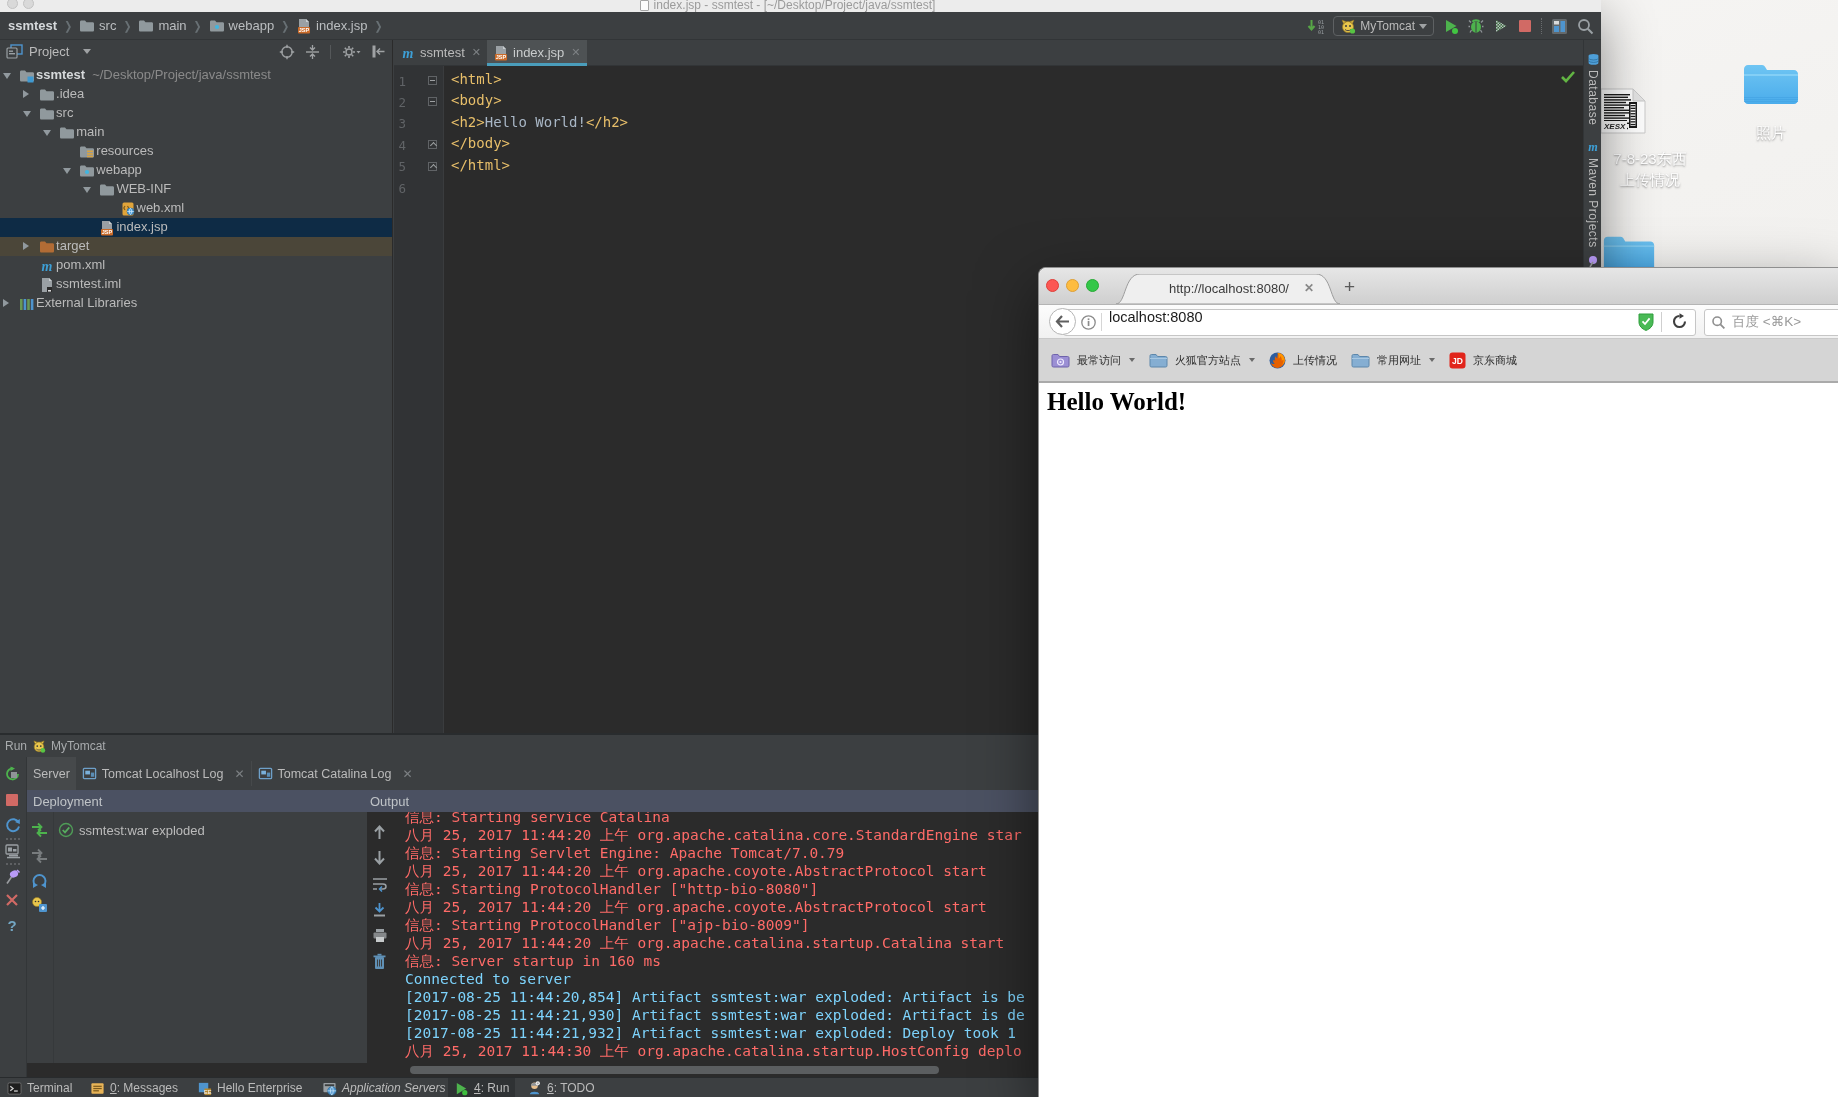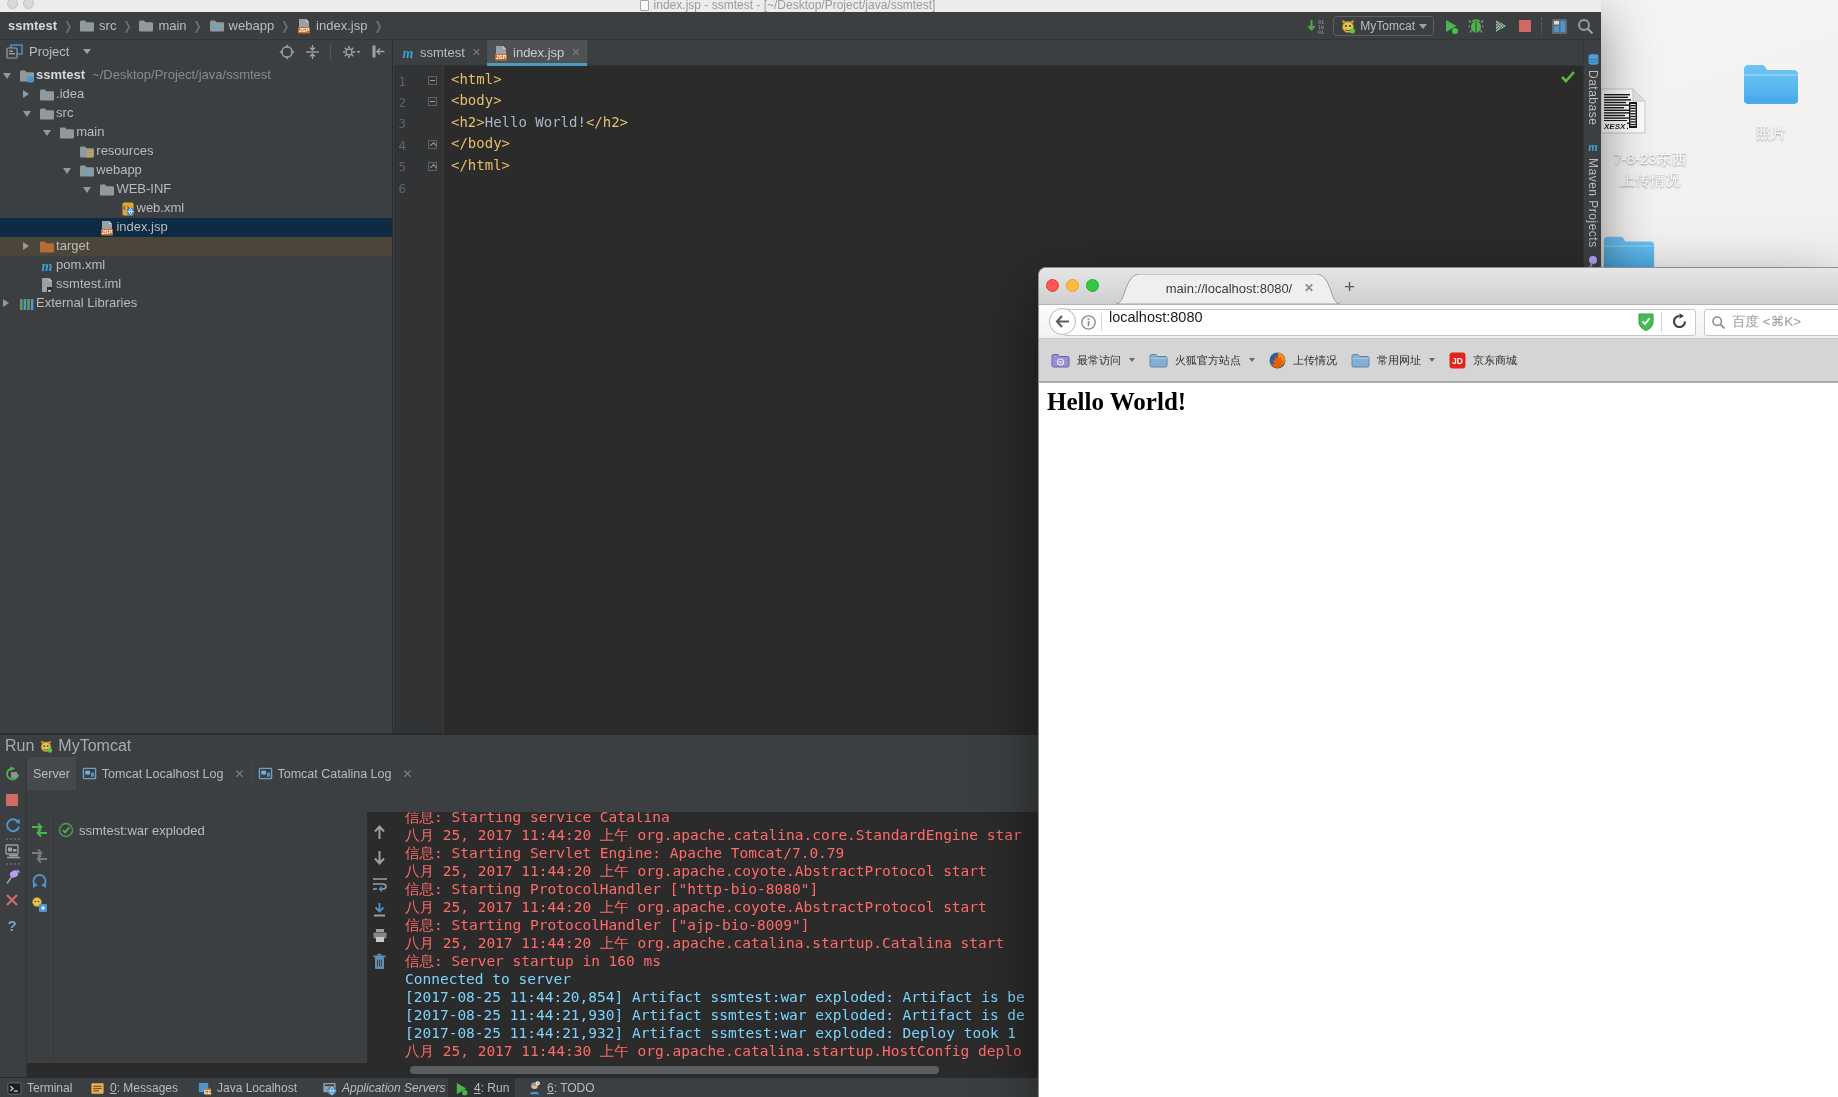--- a/index.html
+++ b/index.html
@@ -71,21 +71,21 @@
   .tk-text { color:#a9b7c6; }
   #inspect-ok { position:absolute; right:8px; top:5px; }
 
   
   #tool-stripe { left:1583px; top:40px; width:18px; height:1057px; background:#3c3f41; border-left:1px solid #323537; }
   .strip-btn { position:absolute; left:0; width:18px; display:flex; flex-direction:column; align-items:center; gap:4px; }
   .vtext { writing-mode:vertical-rl; color:#bbbbbb; font-size:12px; letter-spacing:.5px; }
 
   
   #run-panel { left:0; top:733px; width:1601px; height:344px; background:#3c3f41; border-top:2px solid #292c2e; }
-  #run-header { height:22px; display:flex; align-items:center; padding-left:5px; gap:5px; color:#a8abad; font-size:16px; }
+  #run-header { height:22px; display:flex; align-items:center; padding-left:5px; gap:5px; color:#a8abad; font-size:12px; }
   #run-tabs { position:absolute; left:27px; top:22px; height:33px; right:0; display:flex; align-items:stretch; font-size:13px; }
   .rtab { display:flex; align-items:center; gap:5px; padding:0 6px; color:#bbbbbb; position:relative; font-size:12.5px; }
   .rtab.active { background:#46494b; }
   .rtab .close { color:#7d8184; margin-left:6px; font-size:12px; }
   .rtab-sep { width:1px; background:#46494b; margin:4px 0; }
   #run-leftstripe { position:absolute; left:0; top:22px; bottom:0; width:27px; border-right:1px solid #333638; }
   .rls-icon { position:absolute; left:5px; }
   #dep-output-header { position:absolute; left:27px; top:55px; right:0; height:22px; background:#4b5162;
     display:flex; align-items:center; color:#bfc3c7; font-size:13px; }
   #dep-output-header .col1 { padding-left:6px; width:340px; }
@@ -707,20 +707,24 @@
             <svg width="15" height="15" viewBox="0 0 16 16">
               <rect x="1.5" y="2.5" width="13" height="11" rx="1" fill="none" stroke="#6ea0c9" stroke-width="1.4"></rect>
               <rect x="3.5" y="5" width="5" height="4" fill="#7ab0da"></rect>
               <rect x="9.5" y="7" width="3.5" height="4.5" fill="#5a8db5"></rect>
             </svg>
           </span>
           <span>Tomcat Catalina Log</span>
           <span class="close">✕</span>
         </div>
       </div>
+    <div id="dep-output-header">
+      <span class="col1">Deployment</span>
+      <span class="col2">Output</span>
+    </div>
     <div id="deployment">
       <div id="dep-toolbar">
           <span class="rls-icon" style="top:10px; left:4px;">
             <svg width="17" height="16" viewBox="0 0 17 16">
               <path d="M1 5 L10 5 M7 1.5 L10.5 5 L7 8.5" stroke="#4db34d" stroke-width="1.8" fill="none"></path>
               <path d="M16 11 L7 11 M10 7.5 L6.5 11 L10 14.5" stroke="#4db34d" stroke-width="1.8" fill="none"></path>
             </svg>
           </span>
           <span class="rls-icon" style="top:36px; left:4px;">
             <svg width="17" height="16" viewBox="0 0 17 16">
@@ -822,21 +826,21 @@
         <span><span class="mn">0</span>: Messages</span>
       </span>
       <span class="sb-item" style="left: 191px;">
         <span style="display:inline-flex;">
           <svg width="15" height="15" viewBox="0 0 16 16">
             <rect x="2" y="2" width="10" height="10" fill="#4e94ce"></rect>
             <rect x="8" y="8" width="7" height="7" fill="#b3872f"></rect>
             <text x="11.5" y="14" font-size="6" fill="#fff" text-anchor="middle" font-family="Liberation Sans,sans-serif">EE</text>
           </svg>
         </span>
-        <span>Java Localhost</span>
+        <span>Hello Enterprise</span>
       </span>
       <span class="sb-item" style="left: 316px; font-style: italic;">
         <span style="display:inline-flex;">
           <svg width="15" height="15" viewBox="0 0 16 16">
             <rect x="1.5" y="2" width="13" height="10" rx="1" fill="#9aa0a4"></rect>
             <rect x="3" y="3.5" width="10" height="2" fill="#3c3f41"></rect>
             <circle cx="10.5" cy="10.5" r="4.5" fill="#4e94ce" stroke="#2c6f9e" stroke-width=".8"></circle>
             <path d="M6 10.5 L15 10.5 M10.5 6 C12.5 8 12.5 13 10.5 15 C8.5 13 8.5 8 10.5 6" stroke="#cfe7f7" stroke-width=".8" fill="none"></path>
           </svg>
         </span>
@@ -868,21 +872,21 @@
 
 <div id="firefox" class="abs">
   <div id="ff-tabbar">
     <div class="light" id="light-red"></div>
     <div class="light" id="light-yellow"></div>
     <div class="light" id="light-green"></div>
     <div id="ff-tab">
       <svg width="224" height="30" viewBox="0 0 224 30">
         <path d="M0 30 C10 30 8 0 24 0 L200 0 C216 0 214 30 224 30 Z" fill="#efefef" stroke="#9d9d9d" stroke-width="1"></path>
       </svg>
-      <span class="title">main://localhost:8080/</span>
+      <span class="title">http://localhost:8080/</span>
       <span class="close">✕</span>
     </div>
     <span id="ff-newtab">+</span>
   </div>
   <div id="ff-navbar">
     <div id="ff-urlbar"></div>
     <div id="ff-back">
       <svg width="15" height="13" viewBox="0 0 15 13">
           <path d="M7 1 L2 6.5 L7 12 M2.2 6.5 L14 6.5" stroke="#5f5f5f" stroke-width="2.2" fill="none"></path>
         </svg>

